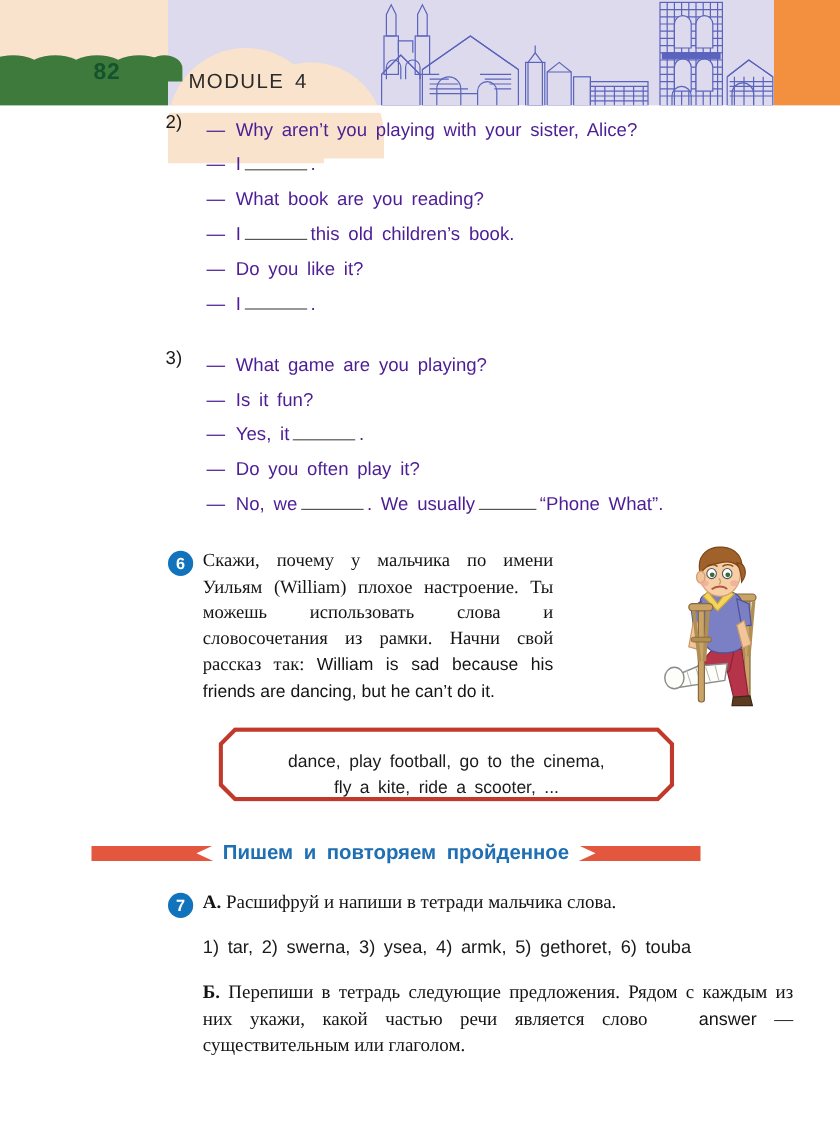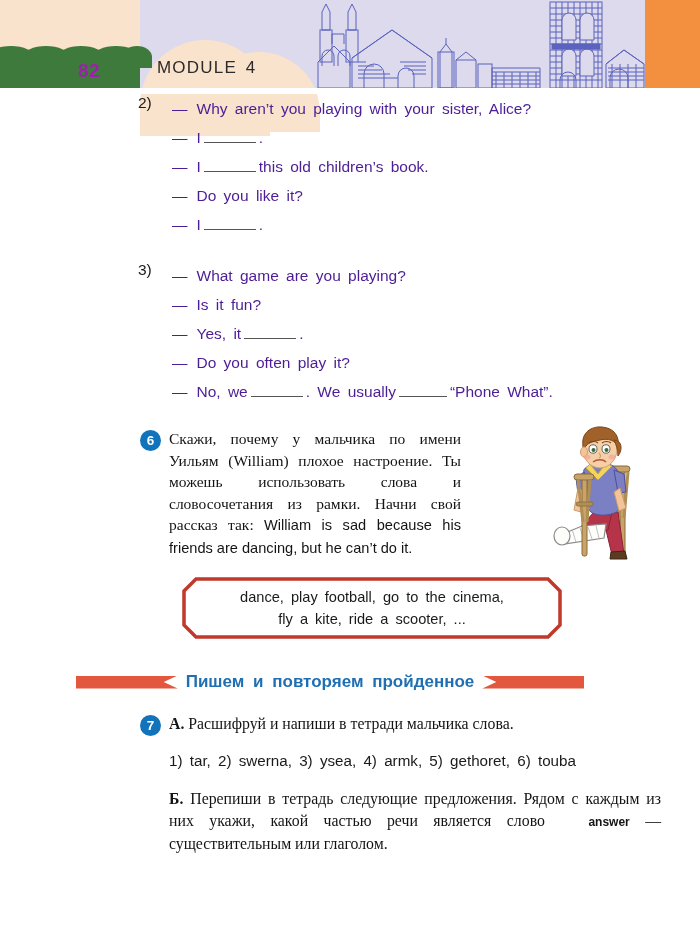--- a/index.html
+++ b/index.html
@@ -69,24 +69,24 @@
   }
   .scallop-bump {
     position: absolute;
     top: 0;
     width: 46px; height: 22px;
     background: #3e7a3c;
     border-radius: 50% 50% 0 0;
   }
   .page-num {
     position: absolute;
-    left: 78px; top: 60px;
+    left: 78px; top: 50px;
     font-size: 19px;
     font-weight: bold;
-    color: #a21caf;
+    color: #14532d;
     letter-spacing: 0.5px;
   }
   .module-label {
     position: absolute;
     left: 157px; top: 58px;
     font-size: 17px;
     color: #2b2b2b;
     letter-spacing: 1.2px;
     word-spacing: 3px;
   }
@@ -196,21 +196,21 @@
     width: 380px;
     height: 62px;
   }
   .wordbox-inner {
     position: absolute;
     left: 0; top: 0;
     width: 100%; height: 100%;
     display: flex;
     flex-direction: column;
     align-items: center;
-    justify-content: center;
+    justify-content: flex-end;
     z-index: 2;
     border-radius: 24px;
   }
   .wordbox-line {
     font-size: 14.6px;
     line-height: 22px;
     color: #1a1a1a;
     word-spacing: 3px;
     text-align: center;
   }
@@ -269,22 +269,22 @@
   .ru-para {
     font-family: "Liberation Serif", serif;
     font-size: 15.8px;
     line-height: 22px;
     text-align: justify;
     color: #141414;
   }
   .ru-para b { font-weight: bold; }
   .ru-para .eng-bold {
     font-family: "Liberation Sans", sans-serif;
-    font-weight: bold;
-    font-size: 12px;
+    font-weight: normal;
+    font-size: 15px;
     margin-left: 28px;
   }
   .word-list {
     margin-top: 15px;
     font-size: 15.2px;
     line-height: 22px;
     color: #1a1a1a;
     word-spacing: 3px;
     text-align: justify;
   }
@@ -370,20 +370,23 @@
   <div class="dlg-block">
     <div class="dlg-num">2)</div>
     <div class="dlg-lines">
       <div class="dlg-line">
         <span class="dash">—</span><span>Why aren’t you playing with your sister, Alice?</span>
       </div>
       <div class="dlg-line">
         <span class="dash">—</span><span>I</span><span class="blank"></span><span>.</span>
       </div>
       <div class="dlg-line">
+        <span class="dash">—</span><span>What book are you reading?</span>
+      </div>
+      <div class="dlg-line">
         <span class="dash">—</span><span>I</span><span class="blank"></span><span>this old children’s book.</span>
       </div>
       <div class="dlg-line">
         <span class="dash">—</span><span>Do you like it?</span>
       </div>
       <div class="dlg-line">
         <span class="dash">—</span><span>I</span><span class="blank"></span><span>.</span>
       </div>
     </div>
   </div>

